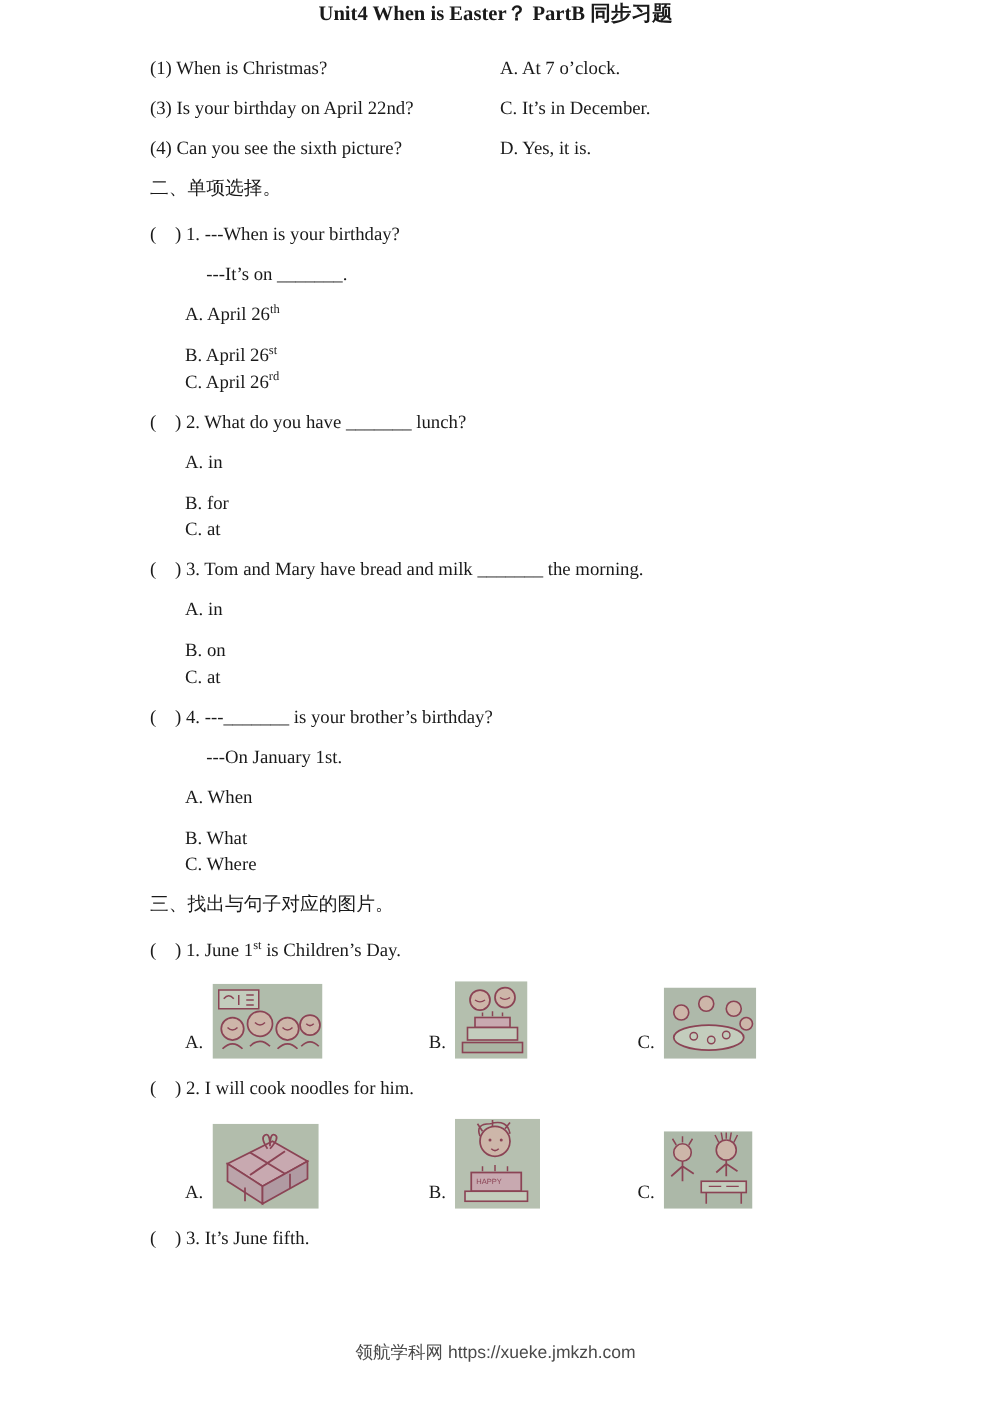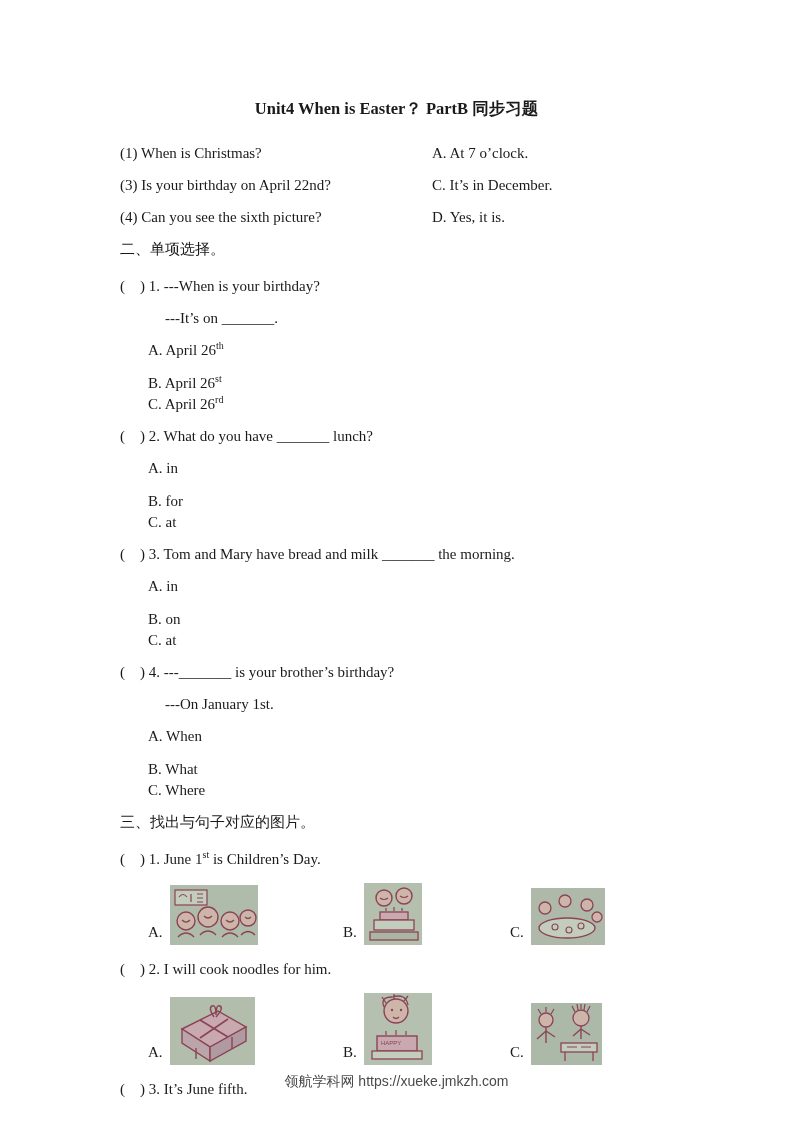--- a/index.html
+++ b/index.html
@@ -3,36 +3,35 @@
 <meta charset="utf-8">
 <style>
   html, body { margin: 0; padding: 0; background: #ffffff; }
   .page {
     width: 793px;
     height: 1122px;
     margin: 0 auto;
     background: #ffffff;
     position: relative;
     box-sizing: border-box;
-    padding-top: 98px;
     font-family: "Liberation Serif", serif;
     font-size: 15px;
     line-height: 21px;
     color: #1a1a1a;
     overflow: hidden;
   }
   .title {
     text-align: center;
     font-size: 16.5px;
     font-weight: bold;
     margin: 0 0 24px 0;
   }
   .content { margin-left: 120px; margin-right: 55px; }
   .sec-heading { margin: 6px 0 16px 0; }
-  .pair-row { display: flex; margin-bottom: 11px; gap: 32px; }
+  .pair-row { display: flex; margin-bottom: 11px; }
   .pair-row .q { width: 280px; }
   .stem  { margin-bottom: 11px; }
   .stem2 { margin-left: 45px; margin-bottom: 11px; }
   .opts  { display: flex; margin-left: 28px; margin-bottom: 11px; flex-direction: column; }
   .opt-a { width: 197px; }
   .opt-b { width: 195px; margin-top: 12px; }
   .opt-c { flex: 1; }
   .sup   { vertical-align: super; font-size: 10px; line-height: 0; }
   .img-row { position: relative; margin: 2px 0 14px 0; }
   .img-row.r1 { height: 64px; }

